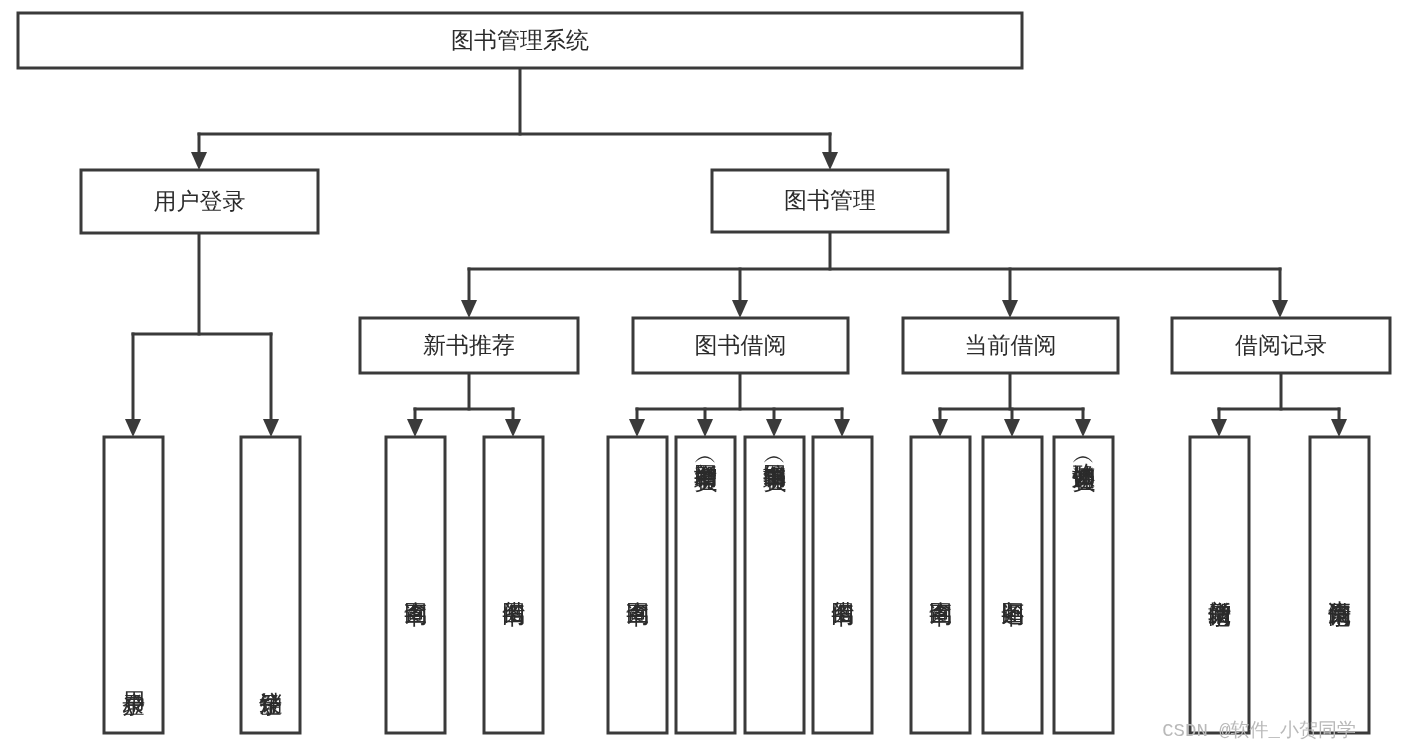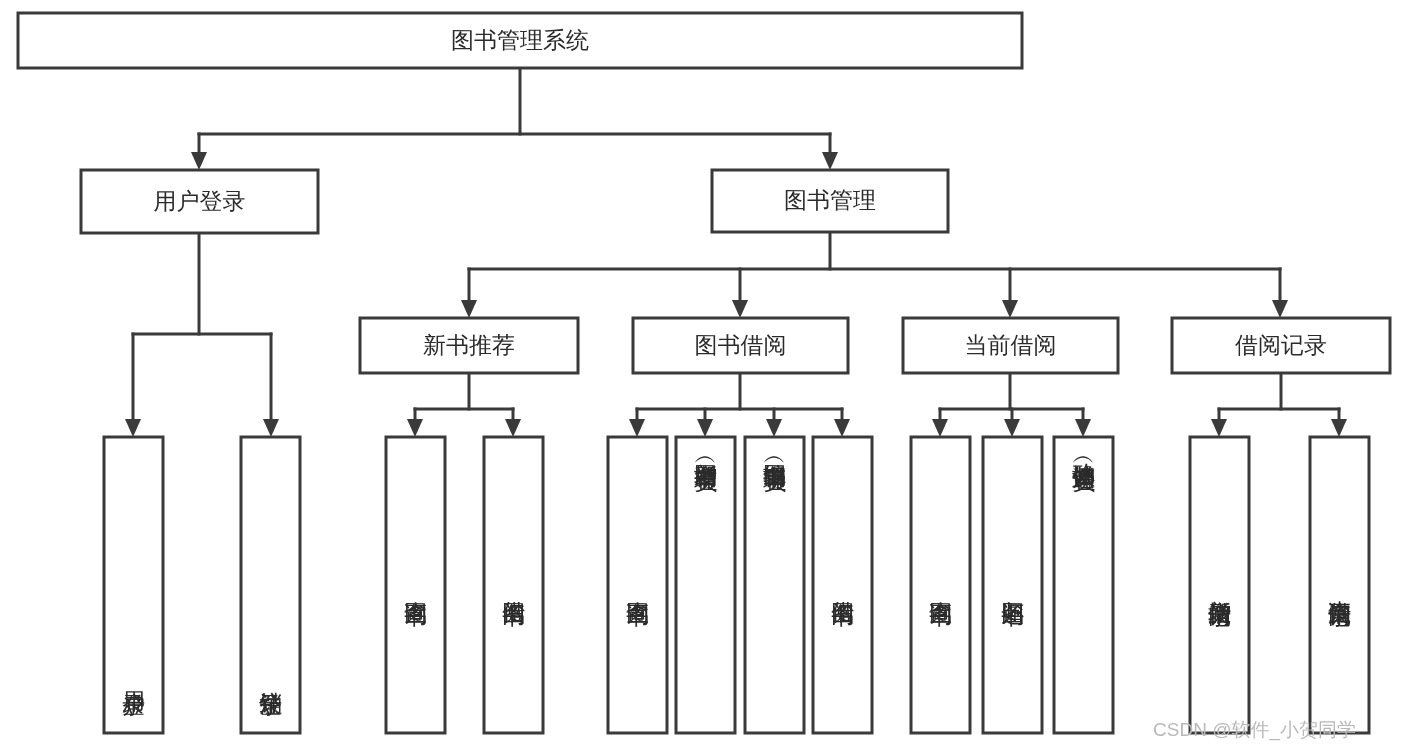--- a/index.html
+++ b/index.html
@@ -57,21 +57,21 @@
     line-height: 1.02;
     color: #2b2b2b;
     letter-spacing: 1px;
     white-space: nowrap;
     pointer-events: none;
   }
   .watermark {
     position: absolute;
     right: 12px;
     bottom: 4px;
-    font-family: Liberation Sans, sans-serif;
+    font-family: Liberation Mono, monospace;
     font-size: 19px;
     color: #b9b9b9;
     white-space: nowrap;
   }
 </style>
 </head>
 <body>
 
 <div id="diagram-root">
 

